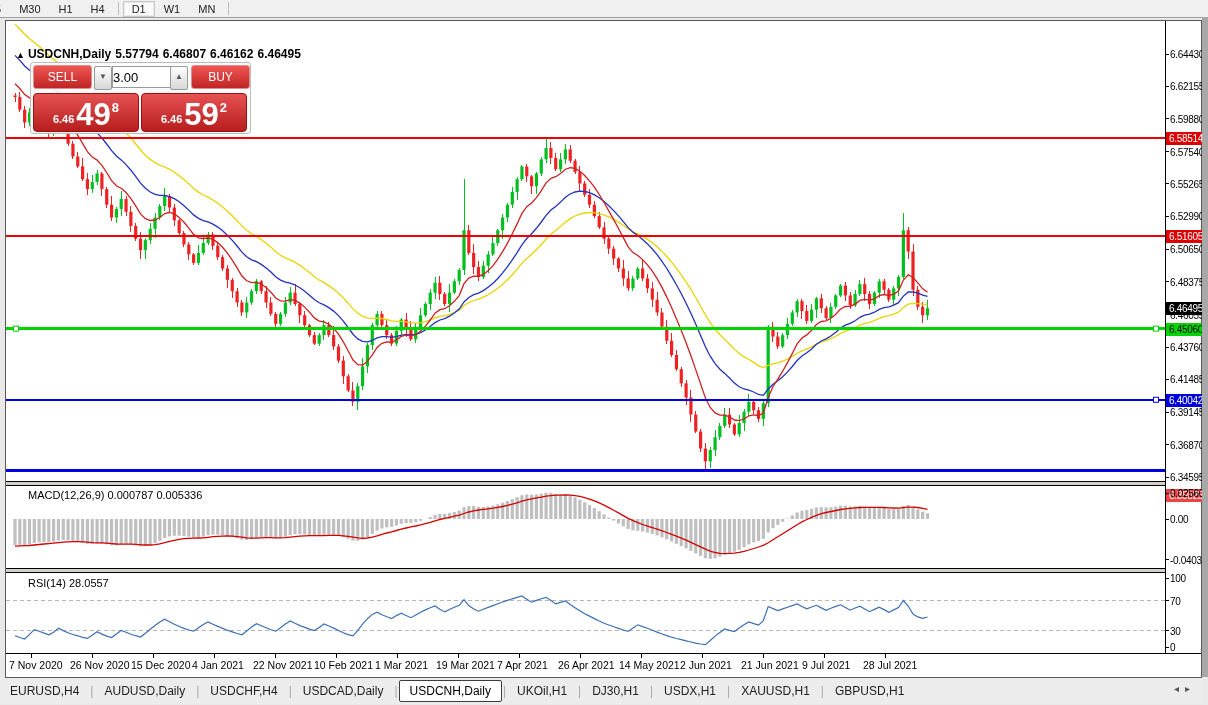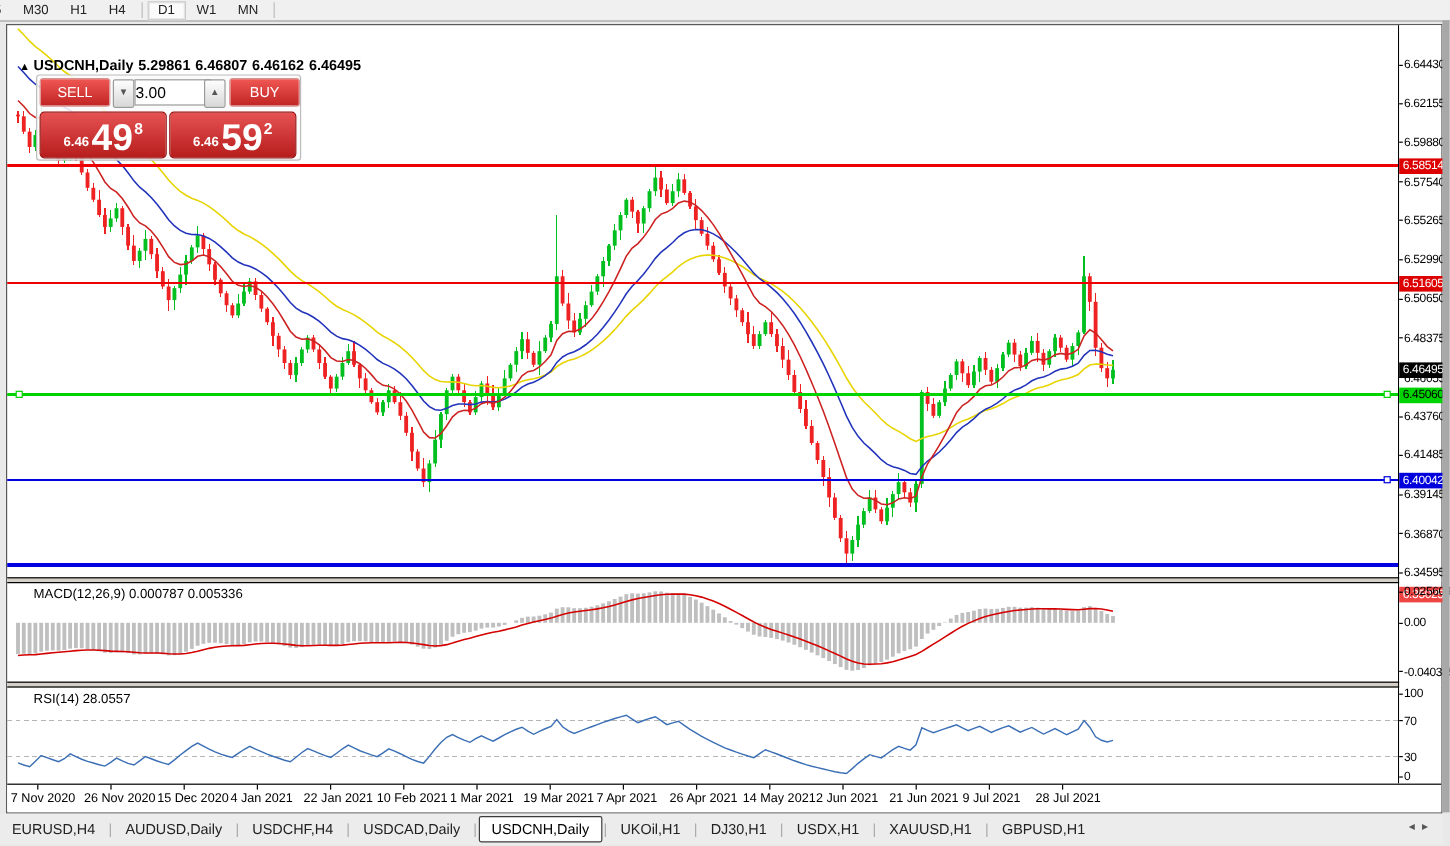--- a/index.html
+++ b/index.html
@@ -466,21 +466,21 @@
       <line x1="0" y1="212.83285000000058" x2="1159" y2="212.83285000000058" stroke="#ee0000" stroke-width="2" shape-rendering="crispEdges"></line>
       <line x1="0" y1="305.6278600000009" x2="1159" y2="305.6278600000009" stroke="#00d400" stroke-width="3" shape-rendering="crispEdges"></line>
       <rect x="7.5" y="303.1278600000009" width="5" height="5" fill="#fff" stroke="#00d400" stroke-width="1"></rect>
       <rect x="1147.5" y="303.1278600000009" width="5" height="5" fill="#fff" stroke="#00d400" stroke-width="1"></rect>
       <line x1="0" y1="376.7730639999998" x2="1159" y2="376.7730639999998" stroke="#0000e0" stroke-width="2" shape-rendering="crispEdges"></line>
       <rect x="1147.5" y="374.2730639999998" width="5" height="5" fill="#fff" stroke="#0000e0" stroke-width="1"></rect>
       <line x1="0" y1="447.9040900000005" x2="1159" y2="447.9040900000005" stroke="#0000e0" stroke-width="3" shape-rendering="crispEdges"></line>
     </svg>
 
   <div class="abs" id="title">
-    <span class="mk">▲</span><span>USDCNH,Daily</span><span>5.29861</span><span>6.46807</span><span>6.46162</span><span>6.46495</span>
+    <span class="mk">▲</span><span>USDCNH,Daily</span><span>5.57794</span><span>6.46807</span><span>6.46162</span><span>6.46495</span>
   </div>
 
   <div class="abs" id="trade">
     <div class="redbtn" style="left:2px;top:2px;width:57px;height:22px;">SELL</div>
     <div class="spin" style="left:63px;top:3px;">▼</div>
     <input id="vol" value="3.00" style="">
     <div class="spin" style="left:139px;top:3px;">▲</div>
     <div class="redbtn" style="left:160px;top:2px;width:57px;height:22px;">BUY</div>
     <div class="pbox" style="left:2px;">
       <span class="sm">6.46</span>
@@ -760,21 +760,21 @@
   <div class="abs" id="axis">
       <div class="dtick" style="left: 25px;"></div>
       <div class="dlab" style="left: 3px;">7 Nov 2020</div>
       <div class="dtick" style="left: 86px;"></div>
       <div class="dlab" style="left: 64px;">26 Nov 2020</div>
       <div class="dtick" style="left: 147px;"></div>
       <div class="dlab" style="left: 125px;">15 Dec 2020</div>
       <div class="dtick" style="left: 208px;"></div>
       <div class="dlab" style="left: 186px;">4 Jan 2021</div>
       <div class="dtick" style="left: 269px;"></div>
-      <div class="dlab" style="left: 247px;">22 Jan 2021</div>
+      <div class="dlab" style="left: 247px;">22 Nov 2021</div>
       <div class="dtick" style="left: 330px;"></div>
       <div class="dlab" style="left: 308px;">10 Feb 2021</div>
       <div class="dtick" style="left: 391px;"></div>
       <div class="dlab" style="left: 369px;">1 Mar 2021</div>
       <div class="dtick" style="left: 452px;"></div>
       <div class="dlab" style="left: 430px;">19 Mar 2021</div>
       <div class="dtick" style="left: 513px;"></div>
       <div class="dlab" style="left: 491px;">7 Apr 2021</div>
       <div class="dtick" style="left: 574px;"></div>
       <div class="dlab" style="left: 552px;">26 Apr 2021</div>

